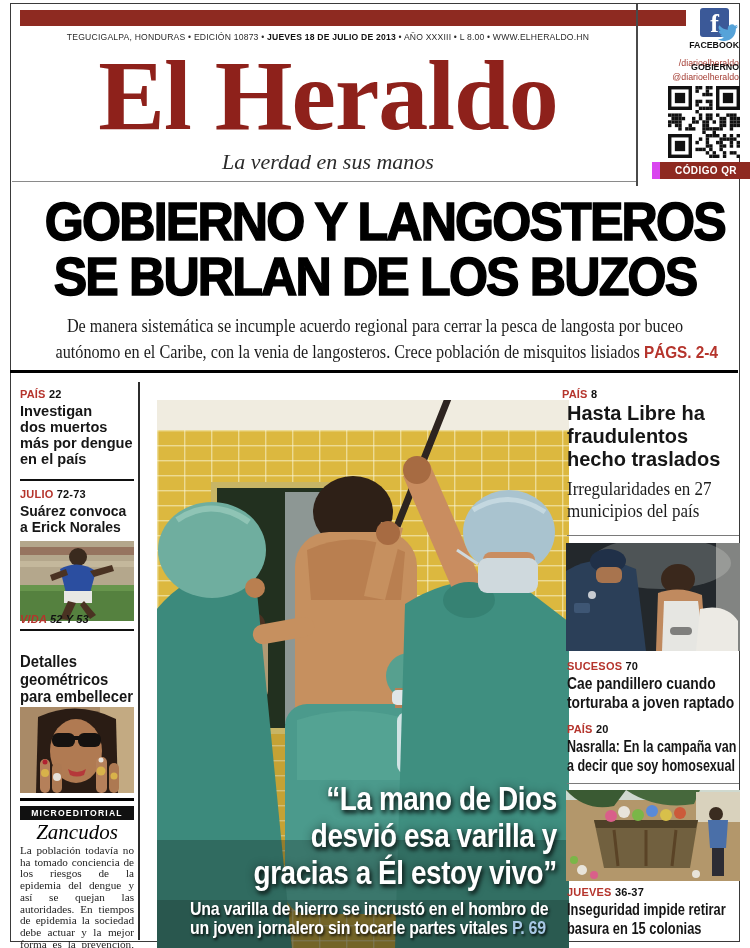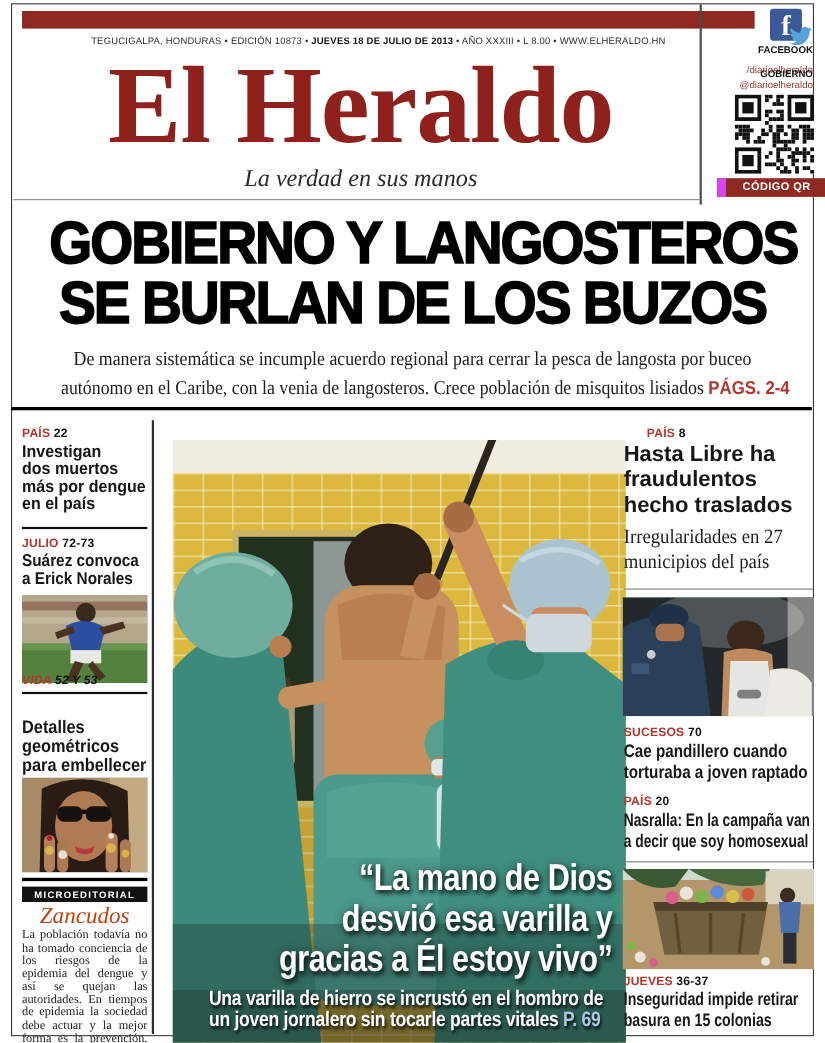--- a/index.html
+++ b/index.html
@@ -2,21 +2,21 @@
 <html><head>
 <meta charset="utf-8">
 <style>
   html,body{margin:0;padding:0;background:#ffffff;}
   .page{position:relative;width:750px;height:948px;background:#fff;overflow:hidden;
         font-family:"Liberation Sans",sans-serif;color:#161616;}
   .frame{position:absolute;left:10px;top:3px;width:728px;height:937px;border:1.5px solid #3a3a3a;}
   .abs{position:absolute;}
   
   .redbar{left:20px;top:10px;width:666px;height:16px;background:#8e2a21;}
-  .dateline{left:36px;top:32px;width:616px;text-align:center;font-size:8.6px;color:#2b2b2b;letter-spacing:.2px;white-space:nowrap;}
+  .dateline{left:20px;top:32px;width:616px;text-align:center;font-size:8.6px;color:#2b2b2b;letter-spacing:.2px;white-space:nowrap;}
   .dateline b{font-weight:bold;color:#111;}
   .vdiv-top{left:636px;top:4px;width:1.5px;height:182px;background:#4a4a4a;}
   .fb-icon{left:700px;top:8px;width:29px;height:29px;background:#3b5998;border-radius:3px;color:#fff;
            font-family:"Liberation Serif",serif;font-weight:bold;font-size:26px;text-align:center;line-height:31px;}
   .tw-icon{left:717px;top:24px;width:22px;height:17px;}
   .soc{right:11px;text-align:right;font-size:8.8px;white-space:nowrap;}
   .soc.bold{font-weight:bold;color:#111;}
   .soc.red{color:#a33a30;}
   .qr{left:668px;top:86px;width:72px;height:72px;background:#fff;}
   .qr-ribbon{left:652px;top:162px;width:92px;height:17px;background:#8e2a21;color:#fff;font-weight:bold;
@@ -44,21 +44,21 @@
   .t-lines span{display:block;white-space:nowrap;}
   .lt{font-size:15.5px;line-height:16px;}
   .colrule-l{left:20px;width:114px;height:1.5px;background:#111;}
   .colrule-r{left:567px;width:172px;height:1px;background:#7a7a7a;}
   .photo{overflow:hidden;background:#888;}
   
   .micro-rule{left:20px;top:798px;width:114px;height:2.5px;background:#000;}
   .micro-badge{left:20px;top:806px;width:114px;height:14px;background:#111;color:#fff;font-weight:bold;
                font-size:8.6px;letter-spacing:1.2px;text-align:center;line-height:15px;}
   .micro-title{left:20px;top:820px;width:114px;text-align:center;font-family:"Liberation Serif",serif;
-               font-style:italic;font-size:21px;color:#c2410c;}
+               font-style:italic;font-size:21px;color:#000000;}
   .micro-body{left:20px;top:845px;width:114px;font-family:"Liberation Serif",serif;font-size:11.2px;
               line-height:11.7px;color:#222;text-align:justify;}
   
   .rt1{font-size:20px;line-height:23px;}
   .rsub{font-family:"Liberation Serif",serif;font-weight:normal;font-size:18.5px;line-height:22px;color:#1c1c1c;}
   .rt2{font-size:16.5px;line-height:19px;}
   
   .main-photo{left:145px;top:388px;width:412px;height:549px;}
   .quote{position:absolute;right:12px;top:380px;text-align:right;font-weight:bold;color:#fff;font-size:34px;
          line-height:37px;letter-spacing:-.5px;transform:scaleX(.82);transform-origin:100% 0;white-space:nowrap;
@@ -386,21 +386,21 @@
       <span>desvió esa varilla y</span>
       <span>gracias a Él estoy vivo”</span>
     </div>
     <div class="mcap">
       <span class="row">Una varilla de hierro se incrustó en el hombro de</span>
       <span class="row"><span>un joven jornalero sin tocarle partes vitales</span>
         <span class="cap-pg">P. 69</span></span>
     </div>
   </figure>
 
-  <div class="seclab abs" style="left:588px;top:388px;">
+  <div class="seclab abs" style="left:562px;top:388px;">
     <span class="sec">PAÍS</span>
     <span class="pg">8</span>
   </div>
   <div class="t-lines rt1 abs" style="left:567px;top:402px;">
     <span>Hasta Libre ha</span>
     <span>fraudulentos</span>
     <span>hecho traslados</span>
   </div>
   <div class="t-lines rsub abs" style="left:567px;top:478px;transform:scaleX(.92);">
     <span>Irregularidades en 27</span>

